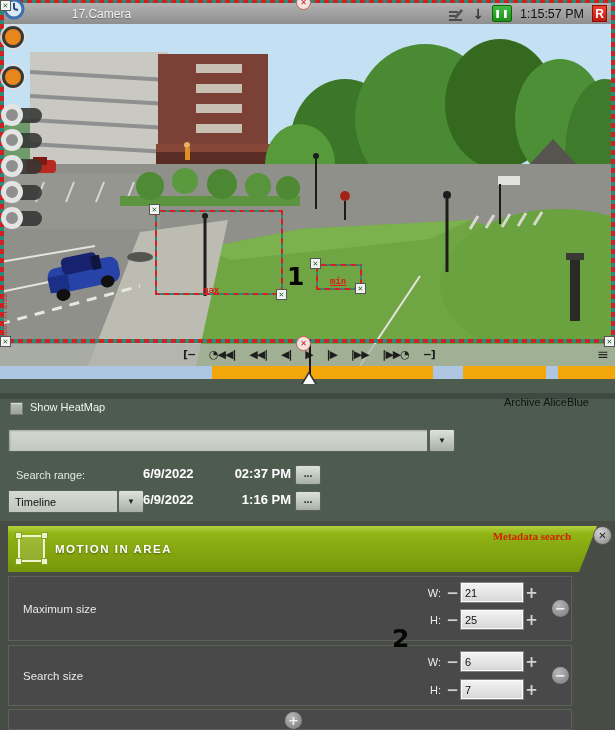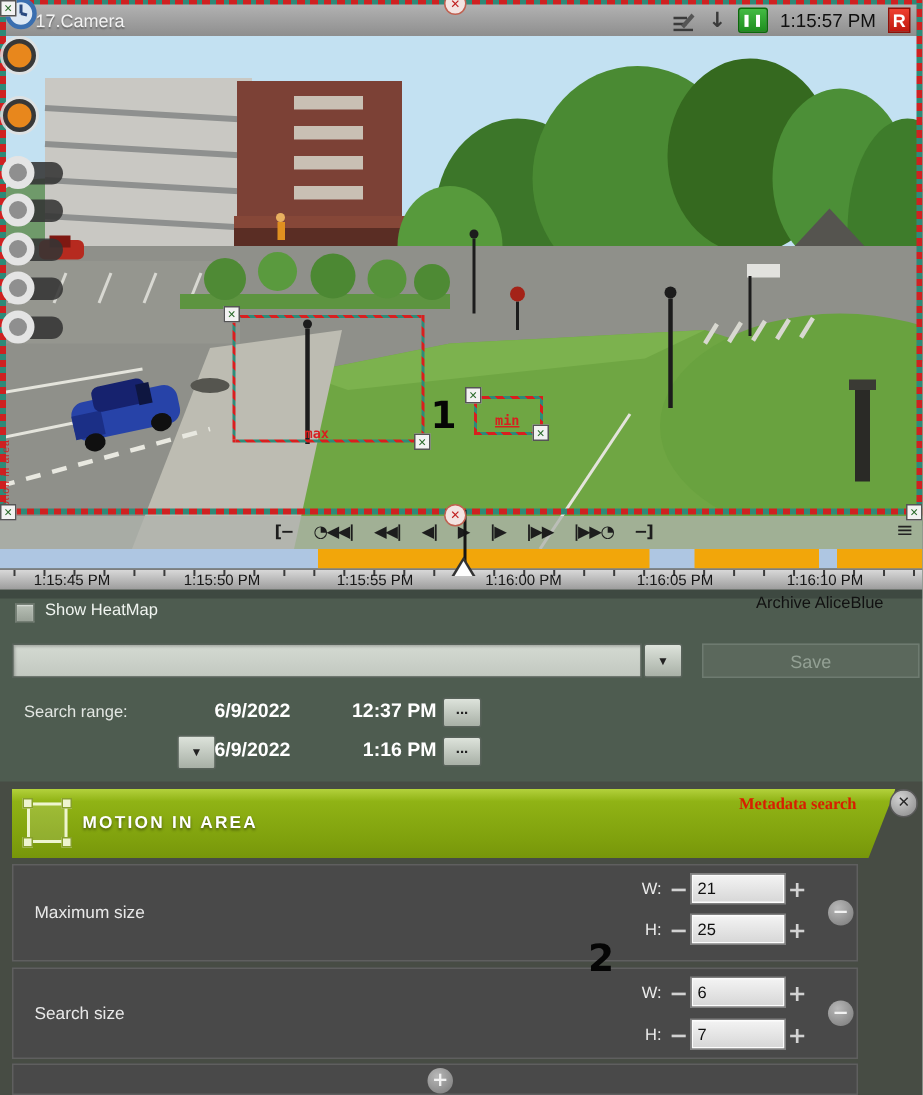--- a/index.html
+++ b/index.html
@@ -14,21 +14,21 @@
   .ants-h{background:repeating-linear-gradient(90deg,#cf2121 0 5px,#2e8a78 5px 9px);}
   .ants-v{background:repeating-linear-gradient(0deg,#cf2121 0 5px,#2e8a78 5px 9px);}
   #b-top{left:0;top:0;width:615px;height:4px;z-index:6;}
   #b-bottom{left:0;top:339px;width:615px;height:4px;z-index:6;}
   #b-left{left:0;top:0;width:4px;height:344px;z-index:6;}
   #b-right{left:611px;top:0;width:4px;height:344px;z-index:6;}
 
   #titlebar{left:4px;top:3px;width:607px;height:21px;z-index:7;
     background:linear-gradient(#b2b2b2,#8e8e8e);display:flex;align-items:center;padding:0 4px;}
   #collapse{font-size:10px;color:#4a4a4a;margin:0 4px 0 4px;}
-  #cam-title{color:#f2f2f2;font-size:12px;text-shadow:0 1px 1px #666;}
+  #cam-title{color:#f2f2f2;font-size:12px;text-shadow:0 1px 1px #666;margin-left:48px;}
   #tb-right{margin-left:auto;display:flex;align-items:center;gap:8px;}
   #dl-icon{font-family:"DejaVu Sans",sans-serif;font-size:14px;font-weight:bold;color:#3a3a3a;}
   #pause-btn{width:20px;height:17px;background:linear-gradient(#43bb43,#1e8e1e);border:1px solid #0a6a0a;
     border-radius:2px;color:#fff;font-size:8px;font-weight:bold;display:flex;align-items:center;justify-content:center;letter-spacing:1px;}
   #osd-time{color:#101010;font-size:12.5px;}
   #rec-badge{width:15px;height:17px;background:linear-gradient(#ef4030,#c01810);border:1px solid #901008;
     color:#fff;font-weight:bold;font-size:12px;display:flex;align-items:center;justify-content:center;}
 
   
   .tog-orange{position:absolute;width:22px;height:22px;border-radius:50%;background:#e8871c;
@@ -364,44 +364,35 @@
   </div>
 
   <div class="abs" id="tl-band">
     <div class="tl-seg" id="seg1"></div>
     <div class="tl-seg" id="seg2"></div>
     <div class="tl-seg" id="seg3"></div>
   </div>
   <div class="abs" id="playhead"></div>
   <div class="abs" id="tri-o"></div>
   <div class="abs" id="tri-i"></div>
-  <div class="abs" id="ruler">
-    <div id="rticks"></div>
-    <span class="tick-lbl" style="left:3px;">1:15:45 PM</span>
-    <span class="tick-lbl" style="left:103px;">1:15:50 PM</span>
-    <span class="tick-lbl" style="left:205px;">1:15:55 PM</span>
-    <span class="tick-lbl" style="left:304px;">1:16:00 PM</span>
-    <span class="tick-lbl" style="left:405px;">1:16:05 PM</span>
-    <span class="tick-lbl" style="left:505px;">1:16:10 PM</span>
-  </div>
   <div class="abs" id="gap1"></div>
 
   <div class="abs" id="heatmap-check"></div>
   <div class="abs" id="heatmap-label">Show HeatMap</div>
 
   <input class="abs" id="preset-combo" readonly="" value="" style="">
   <div class="abs gray-btn" id="preset-arrow">▼</div>
-  <div class="abs" id="save-btn">Save</div>
 
   <div class="abs" id="search-label">Search range:</div>
   <div class="dt-row" id="dt-from">
     <span>6/9/2022</span>
-    <span>12:37 PM</span>
+    <span>02:37 PM</span>
   </div>
   <div class="abs gray-btn ellipsis-btn" id="ell1">...</div>
+  <div class="abs" id="mode-select">Timeline</div>
   <div class="abs gray-btn" id="mode-arrow">▼</div>
   <div class="dt-row" id="dt-to">
     <span>6/9/2022</span>
     <span>1:16 PM</span>
   </div>
   <div class="abs gray-btn ellipsis-btn" id="ell2">...</div>
 
   <div class="abs" id="metadata-panel">
     <div id="banner">
       <div id="banner-icon">

